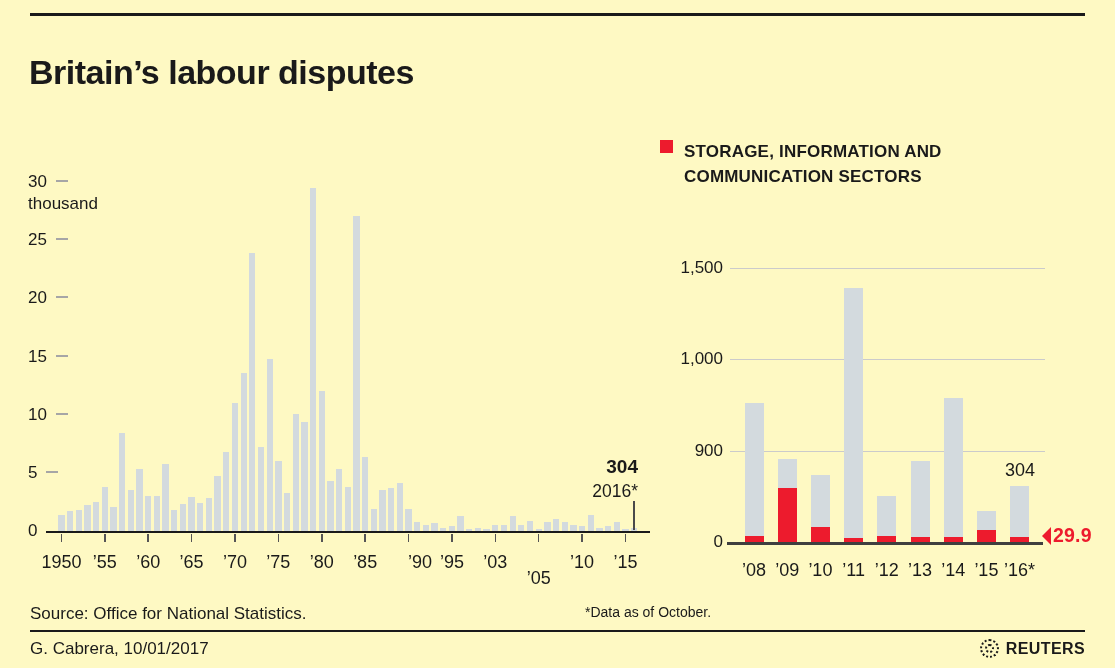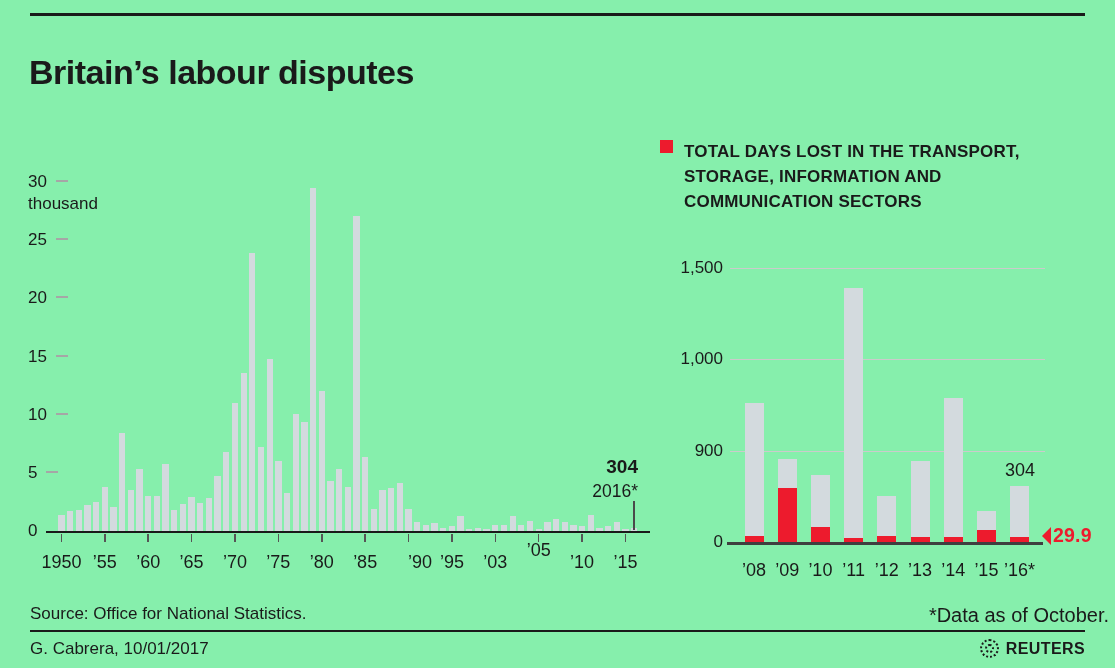--- a/index.html
+++ b/index.html
@@ -1,17 +1,17 @@
 <!DOCTYPE html>
 <html><head>
 <meta charset="utf-8">
 <style>
   html,body{margin:0;padding:0;background:#ffffff;}
   .page{
-    position:relative;width:1115px;height:668px;background:#86efac;overflow:hidden;
+    position:relative;width:1115px;height:668px;background:#fef9c3;overflow:hidden;
     font-family:"Liberation Sans",sans-serif;color:#1a1a1a;
   }
   .abs{position:absolute;}
   .top-rule{left:30px;top:13px;width:1055px;height:3px;background:#1a1a1a;}
   .title{left:29px;top:30px;font-size:34px;font-weight:700;letter-spacing:-0.5px;white-space:nowrap;}
   .subtitle{left:30px;top:90px;font-size:17.5px;color:#222;white-space:nowrap;}
 
   .legend-swatch{width:13px;height:13px;display:inline-block;}
   .legend-left{left:25px;top:138px;display:flex;align-items:center;gap:10px;}
   .legend-left .lbl{font-size:17px;font-weight:700;letter-spacing:0.2px;}
@@ -33,42 +33,41 @@
   .ann-304-left{left:560px;top:456px;width:78px;text-align:right;font-size:19px;font-weight:700;}
   .ann-2016-left{left:560px;top:481px;width:78px;text-align:right;font-size:17.5px;}
   .ann-pointer{width:1.5px;background:#4a4a4a;}
 
   .ann-304-right{left:990px;top:460px;width:60px;text-align:center;font-size:18px;}
   .ann-299{left:1042px;top:524px;display:flex;align-items:center;gap:2px;}
   .arrow-left{width:0;height:0;border-top:9px solid transparent;border-bottom:9px solid transparent;border-right:9px solid #ed1b2d;}
   .ann-299 .val{font-size:19.5px;font-weight:700;color:#ed1b2d;letter-spacing:0.2px;}
 
   .src{left:30px;top:604px;font-size:17px;}
-  .note{left:609px;top:604px;width:500px;text-align:right;font-size:20px;}
+  .note{left:585px;top:604px;width:500px;font-size:14px;}
   .bottom-rule{left:30px;top:630px;width:1055px;height:2px;background:#1a1a1a;}
   .byline{left:30px;top:639px;font-size:17px;}
   .brand{right:30px;top:639px;display:flex;align-items:center;gap:7px;}
   .brand .txt{font-size:16px;font-weight:700;letter-spacing:0.4px;}
   .orb{width:19px;height:19px;border-radius:50%;border:2px dotted #1a1a1a;box-sizing:border-box;position:relative;}
   .orb::before{content:"";position:absolute;left:3px;top:3px;width:9px;height:9px;border-radius:50%;border:2px dotted #1a1a1a;box-sizing:border-box;}
 </style>
 </head>
 <body>
 
 <div class="page">
 
   <div class="abs top-rule"></div>
 
   <h1 class="abs title">Britain’s labour disputes</h1>
 
 
   <div class="abs legend-right">
     <span class="legend-swatch" id="swatch-right" style="background: rgb(237, 27, 45);"></span>
     <span class="lines">
-      <div>TOTAL DAYS LOST IN THE TRANSPORT,</div>
       <div>STORAGE, INFORMATION AND</div>
       <div>COMMUNICATION SECTORS</div>
     </span>
   </div>
 
   <div class="abs unit-label">thousand</div>
   <div id="chart-left-layer" class="abs" style="inset:0;">
       <div class="ylab" style="position: absolute; left: 28px; top: 172px;"><span>30</span><span class="dash"></span></div>
       <div class="ylab" style="position: absolute; left: 28px; top: 230.167px;"><span>25</span><span class="dash"></span></div>
       <div class="ylab" style="position: absolute; left: 28px; top: 288.333px;"><span>20</span><span class="dash"></span></div>
@@ -159,21 +158,21 @@
       <div class="xlab" style="position: absolute; left: 291.76px; top: 552px; width: 60px;">’80</div>
       <div class="xtick" style="position: absolute; left: 364.395px; top: 534px;"></div>
       <div class="xlab" style="position: absolute; left: 335.145px; top: 552px; width: 60px;">’85</div>
       <div class="xtick" style="position: absolute; left: 407.78px; top: 534px;"></div>
       <div class="xlab" style="position: absolute; left: 390px; top: 552px; width: 60px;">’90</div>
       <div class="xtick" style="position: absolute; left: 451.165px; top: 534px;"></div>
       <div class="xlab" style="position: absolute; left: 421.915px; top: 552px; width: 60px;">’95</div>
       <div class="xtick" style="position: absolute; left: 494.55px; top: 534px;"></div>
       <div class="xlab" style="position: absolute; left: 465.3px; top: 552px; width: 60px;">’03</div>
       <div class="xtick" style="position: absolute; left: 537.935px; top: 534px;"></div>
-      <div class="xlab" style="position: absolute; left: 508.685px; top: 540px; width: 60px;">’05</div>
+      <div class="xlab" style="position: absolute; left: 508.685px; top: 568px; width: 60px;">’05</div>
       <div class="xtick" style="position: absolute; left: 581.32px; top: 534px;"></div>
       <div class="xlab" style="position: absolute; left: 552.07px; top: 552px; width: 60px;">’10</div>
       <div class="xtick" style="position: absolute; left: 624.705px; top: 534px;"></div>
       <div class="xlab" style="position: absolute; left: 595.455px; top: 552px; width: 60px;">’15</div>
     </div>
   <div class="abs axis-left"></div>
   <div class="abs ann-304-left">304</div>
   <div class="abs ann-2016-left">2016*</div>
   <div class="abs ann-pointer" id="left-pointer" style="left: 633.382px; top: 501px; height: 29px;"></div>
 

